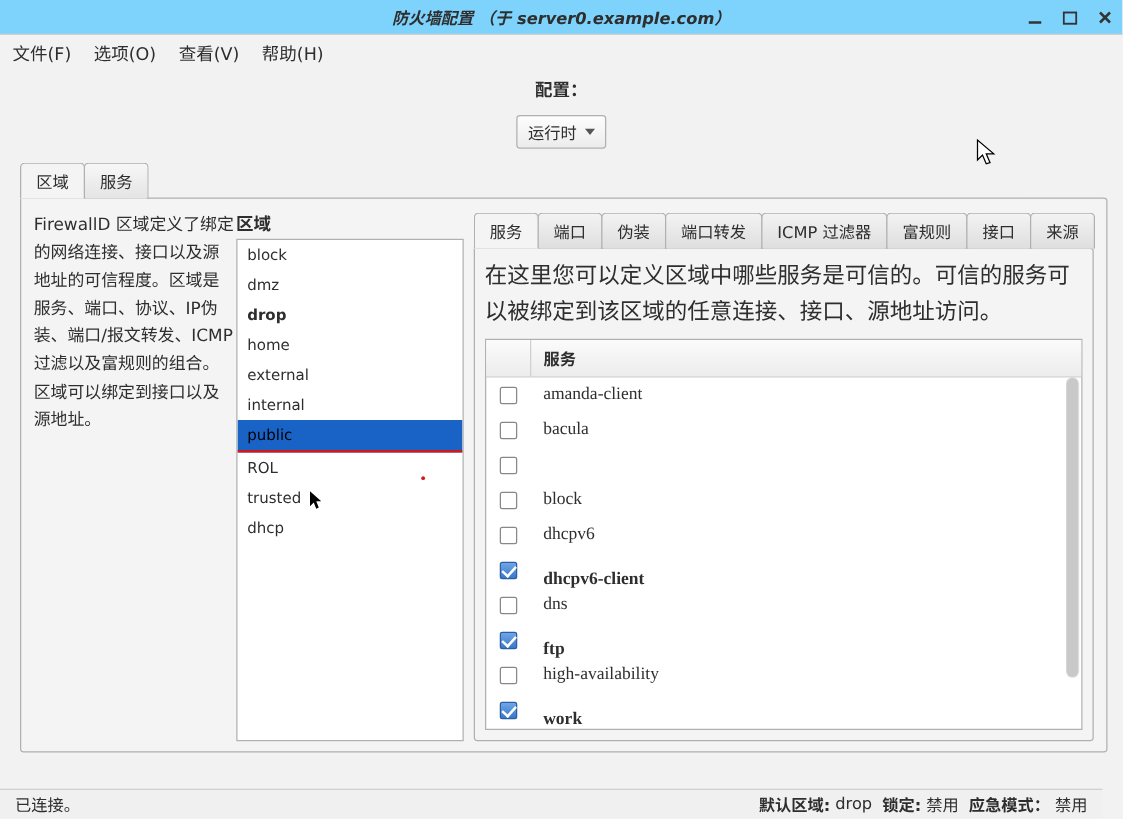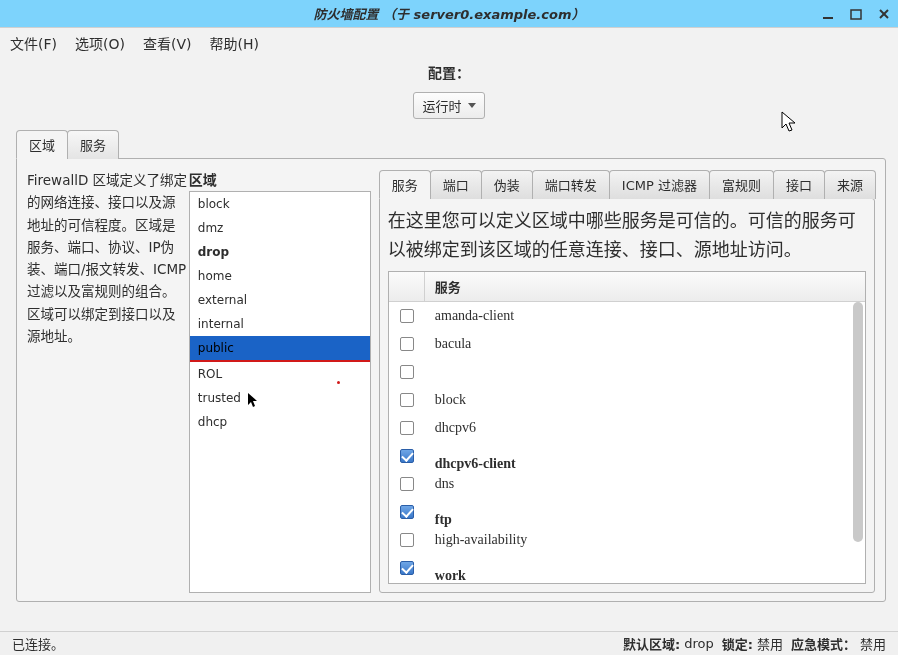--- a/index.html
+++ b/index.html
@@ -288,21 +288,21 @@
     width: 10px;
     height: 240px;
     background: #c9c9c9;
     border-radius: 5px;
   }
 
   .statusbar {
     position: absolute;
     bottom: 0;
     left: 0;
-    right: 0;
+    right: 16px;
     height: 24px;
     border-top: 1px solid #d0d0d0;
     background: #f0f0f0;
     display: flex;
     align-items: center;
     padding: 0 12px;
     font-size: 13px;
   }
   .statusbar .spacer { flex: 1; }
 

